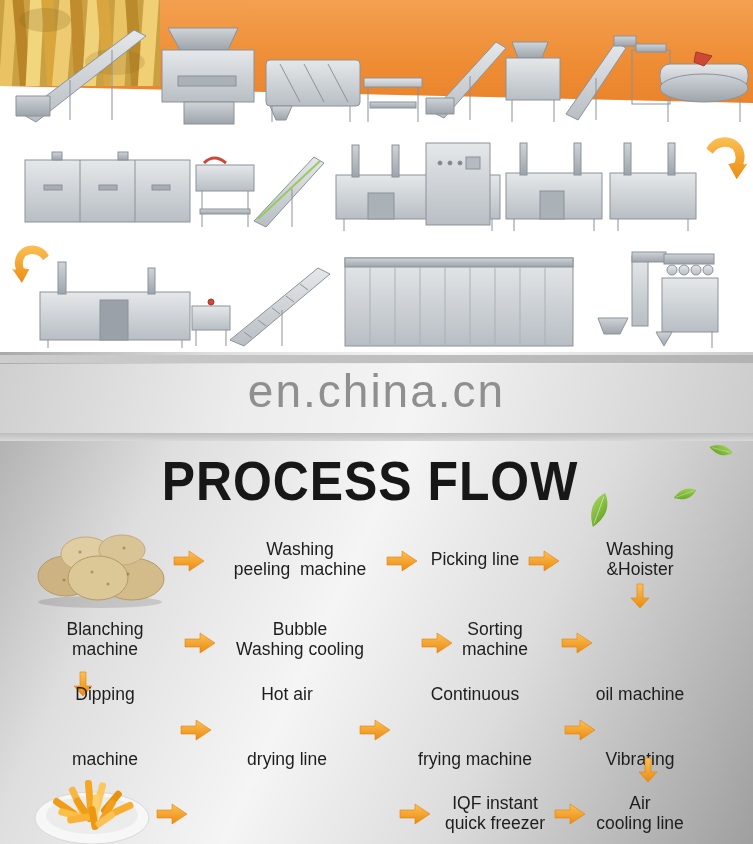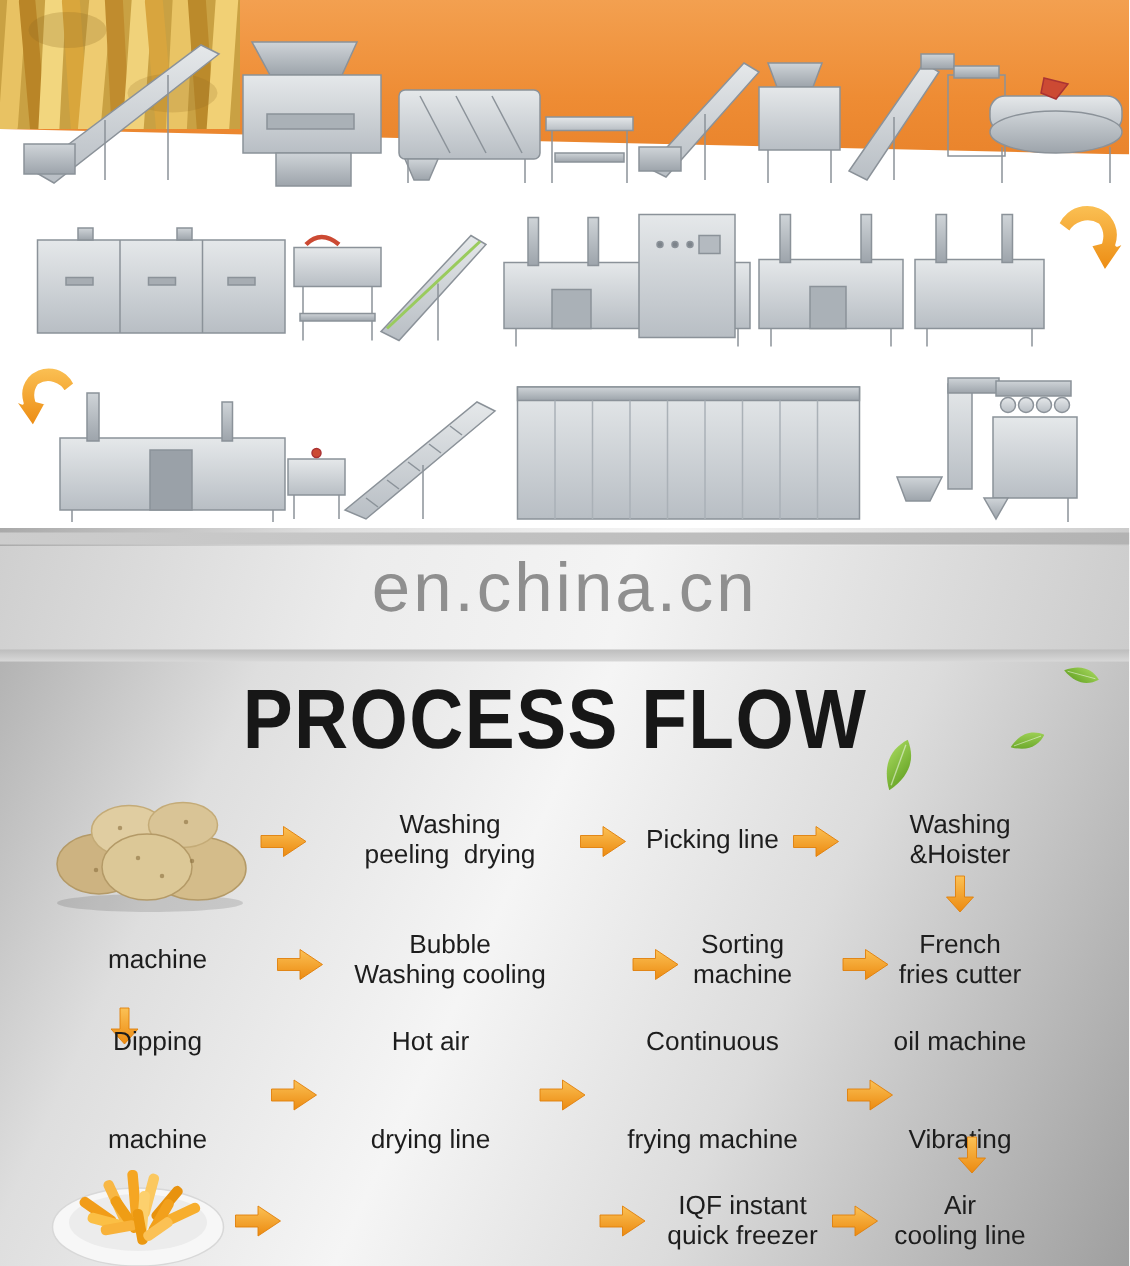--- a/index.html
+++ b/index.html
@@ -328,21 +328,21 @@
       <circle cx="64" cy="48" r="1.5" fill="#8a6f3f" opacity=".6"></circle>
         <circle cx="80" cy="60" r="1.5" fill="#8a6f3f" opacity=".6"></circle>
       <circle cx="100" cy="50" r="1.5" fill="#8a6f3f" opacity=".6"></circle>
         <circle cx="52" cy="28" r="1.5" fill="#8a6f3f" opacity=".6"></circle>
       <circle cx="96" cy="24" r="1.5" fill="#8a6f3f" opacity=".6"></circle>
         <circle cx="36" cy="56" r="1.5" fill="#8a6f3f" opacity=".6"></circle>
     </svg>
 
     <div class="step c2 row1-step">
       <span>Washing</span>
-      <span>peeling  drying</span>
+      <span>peeling  machine</span>
     </div>
     <div class="step c3 row1-step" style="left:380px">
       <span>Picking line</span>
       <span></span>
     </div>
     <div class="step c4 row1-step">
       <span>Washing</span>
       <span>&amp;Hoister</span>
     </div>
     <svg class="arrow row1-arrow" style="left:172px">
@@ -352,33 +352,30 @@
         <use href="#arrowR"></use>
       </svg>
     <svg class="arrow row1-arrow" style="left:527px">
         <use href="#arrowR"></use>
       </svg>
     <svg class="darrow" style="left:629px;top:230px">
         <use href="#arrowD"></use>
       </svg>
 
     <div class="step c1 row2-step">
+      <span>Blanching</span>
       <span>machine</span>
     </div>
     <div class="step c2 row2-step">
       <span>Bubble</span>
       <span>Washing cooling</span>
     </div>
     <div class="step c3 row2-step">
       <span>Sorting</span>
       <span>machine</span>
-    </div>
-    <div class="step c4 row2-step">
-      <span>French</span>
-      <span>fries cutter</span>
     </div>
     <svg class="arrow mirror row2-arrow" style="left:183px">
         <use href="#arrowR"></use>
       </svg>
     <svg class="arrow mirror row2-arrow" style="left:420px">
         <use href="#arrowR"></use>
       </svg>
     <svg class="arrow mirror row2-arrow" style="left:560px">
         <use href="#arrowR"></use>
       </svg>

